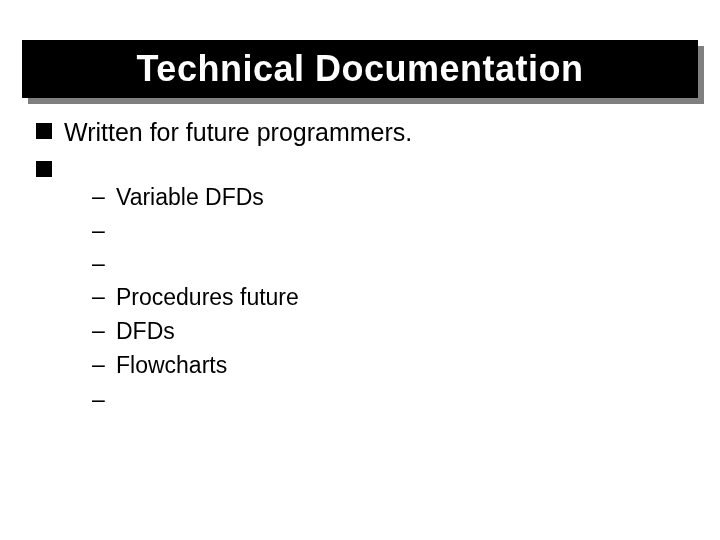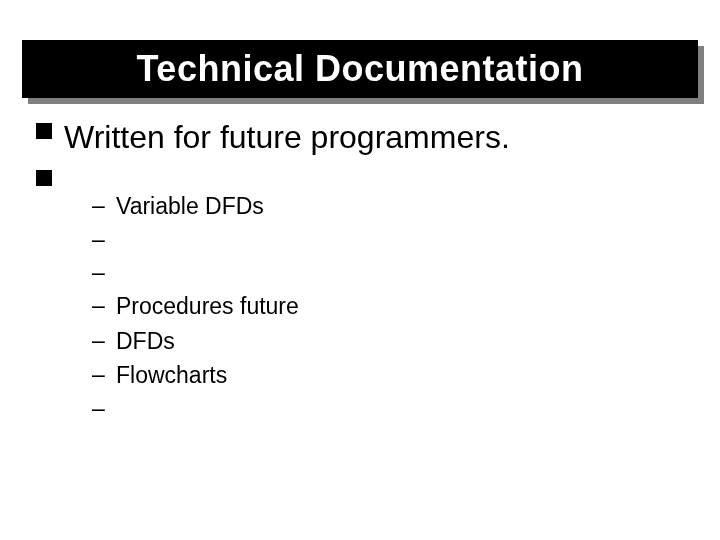--- a/index.html
+++ b/index.html
@@ -53,21 +53,21 @@
   }
   .square-bullet {
     width: 16px;
     height: 16px;
     background: #000000;
     flex-shrink: 0;
     margin-top: 7px;
     margin-right: 12px;
   }
   .bullet-text {
-    font-size: 32px;
+    font-size: 25px;
     color: #000000;
     line-height: 1.35;
   }
   .sub-list {
     margin-left: 56px;
     margin-top: 2px;
   }
   .sub-row {
     display: flex;
     align-items: flex-start;

